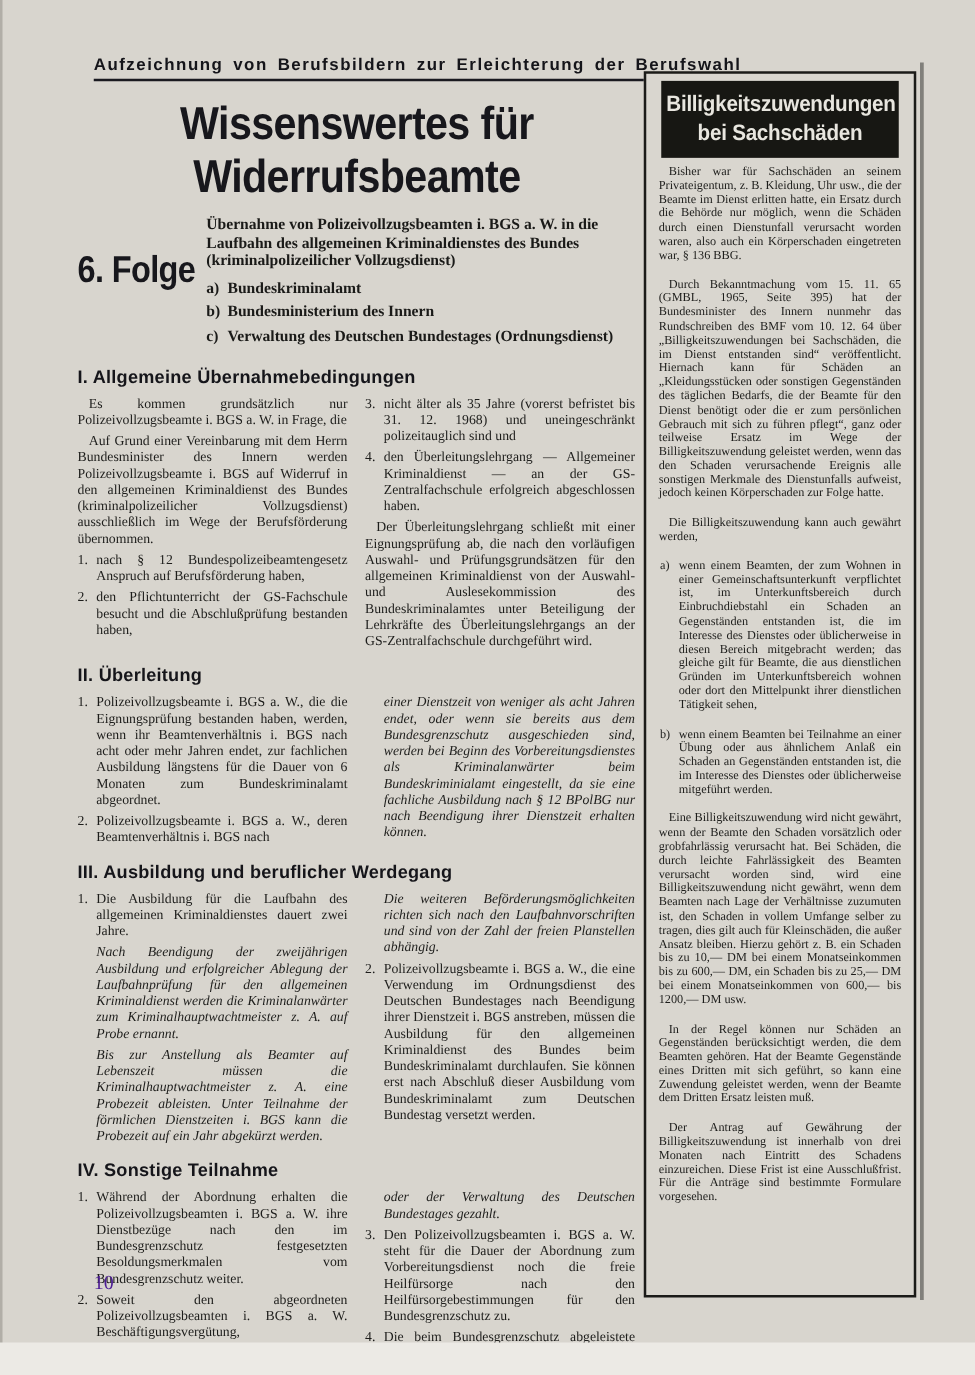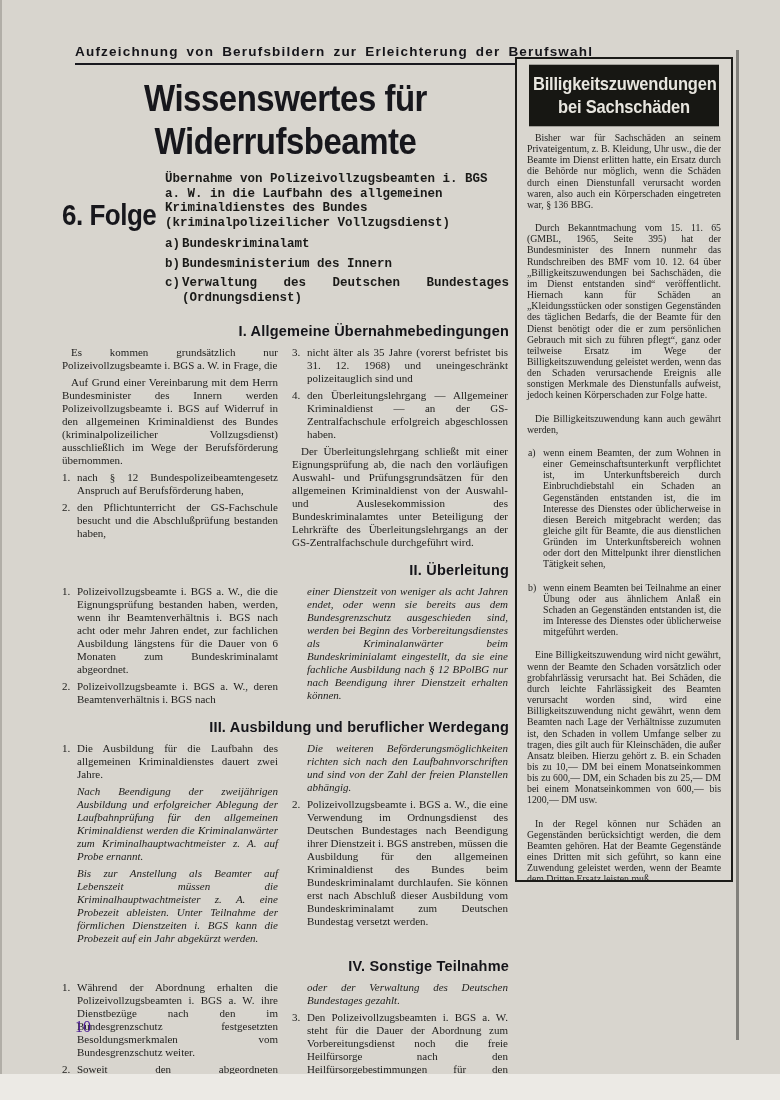--- a/index.html
+++ b/index.html
@@ -12,42 +12,42 @@
   
   .kicker{position:absolute;left:75px;top:44px;font-family:"Liberation Sans",sans-serif;
     font-weight:700;font-size:13.5px;letter-spacing:1.2px;word-spacing:3px;color:#15151a;
     border-bottom:2px solid #1a1a20;padding-bottom:4px;}
   .main-area{position:absolute;left:62px;top:80px;width:447px;}
   .big-title{font-family:"Liberation Sans",sans-serif;font-weight:700;font-size:33px;
     letter-spacing:-0.5px;text-align:center;transform:scaleY(1.12);color:#17171c;margin:2px 0 14px 0;}
   .intro-row{display:flex;align-items:flex-start;}
   .folge{width:103px;flex:none;font-family:"Liberation Sans",sans-serif;font-weight:700;
     font-size:26px;letter-spacing:-0.5px;transform:scaleY(1.15);margin-top:28px;color:#17171c;}
-  .intro-col{flex:1;font-family:Liberation Mono, monospace;}
+  .intro-col{flex:1;}
   .intro-text{font-weight:700;font-size:12.5px;line-height:14.5px;text-align:left;max-width:345px;color:#1a1a18;}
   .intro-list{margin-top:7px;}
   .intro-item{position:relative;padding-left:17px;font-weight:700;font-size:12.5px;line-height:14.5px;
     margin-top:5px;max-width:345px;text-align:justify;color:#1a1a18;}
   .intro-item .mk{position:absolute;left:0;}
 
   
   .sections{margin-top:18px;}
   .section-heading{font-family:"Liberation Sans",sans-serif;font-weight:700;font-size:14.5px;
-    text-align:right;margin:13px 0 7px 0;color:#15151a;letter-spacing:.2px;}
+    text-align:left;margin:13px 0 7px 0;color:#15151a;letter-spacing:.2px;}
   .cols{display:flex;gap:14px;}
   .col{width:216px;flex:none;font-size:11px;line-height:13px;text-align:justify;hyphens:auto;-webkit-hyphens:auto;}
   .blk{margin:0 0 0 0;}
   .blk + .blk{margin-top:4px;}
   .blk.p{text-indent:9px;}
   .blk.li{position:relative;padding-left:15px;}
   .blk.li .mk{position:absolute;left:0;}
   .blk.cont{padding-left:15px;font-style:italic;}
 
   
-  .sidebar{position:absolute;left:515px;top:57px;width:218px;height:825px;border:2px solid #1b1b18;
+  .sidebar{position:absolute;left:515px;top:57px;width:218px;height:981px;border:2px solid #1b1b18;
     background:#d9d6cf;box-sizing:border-box;padding:8px 10px;overflow:hidden;}
   .sidebar-title{background:#171713;color:#e8e6df;text-align:center;font-family:"Liberation Sans",sans-serif;
     font-weight:700;font-size:16.5px;line-height:22px;padding:6px 4px 7px 4px;margin:0 2px 8px 2px;
     letter-spacing:-0.2px;transform:scaleY(1.08);}
   .sb-body{font-size:9.8px;line-height:11.15px;text-align:justify;hyphens:auto;-webkit-hyphens:auto;color:#1d1d1b;}
   .sb-body .blk + .blk{margin-top:12px;}
   .sb-body .blk.p{text-indent:8px;}
   .sb-body .blk.li{position:relative;padding-left:16px;}
   .sb-body .blk.li .mk{position:absolute;left:1px;}
 

